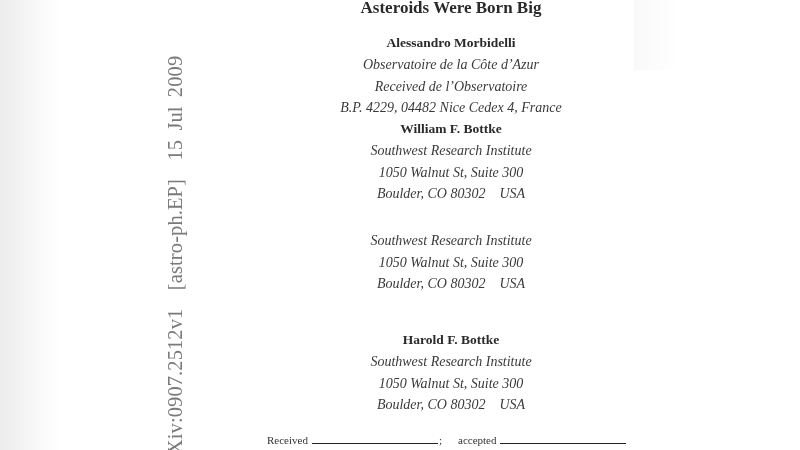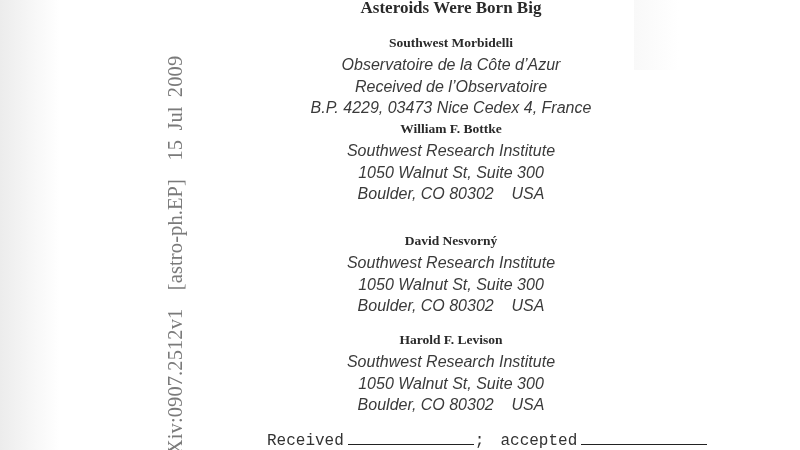--- a/index.html
+++ b/index.html
@@ -64,33 +64,33 @@
     }
     .author-name {
       font-family: "Liberation Serif", "DejaVu Serif", serif;
       font-weight: bold;
       font-size: 13.5px;
       height: 22px;
       line-height: 22px;
       color: #2a2a2a;
     }
     .affil-line {
-      font-family: Liberation Sans, sans-serif;
+      font-family: Liberation Serif, serif;
       font-style: italic;
-      font-size: 16px;
+      font-size: 14px;
       height: 21.5px;
       line-height: 21.5px;
       color: #3a3a3a;
     }
     .received-row {
       position: absolute;
       left: 267px;
       top: 432px;
-      font-family: Liberation Mono, monospace;
-      font-size: 16px;
+      font-family: Liberation Serif, serif;
+      font-size: 11px;
       color: #333;
       white-space: nowrap;
     }
     .received-row span { display: inline-block; vertical-align: baseline; }
     .blank {
       display: inline-block;
       border-bottom: 1.6px solid #222;
       height: 11px;
       vertical-align: baseline;
     }
@@ -103,42 +103,41 @@
 
 <div class="left-shade"></div>
 <div class="right-shade"></div>
 
 <div class="arxiv-stamp" style="white-space:pre;">arXiv:0907.2512v1  [astro-ph.EP]  15 Jul 2009</div>
 
 <div class="content">
   <h1 class="title">Asteroids Were Born Big</h1>
 
   <div class="author-block" style="top:32px;">
-    <div class="author-name">Southwest Morbidelli</div>
+    <div class="author-name">Alessandro Morbidelli</div>
     <div class="affil-line">Observatoire de la Côte d’Azur</div>
     <div class="affil-line">Received de l’Observatoire</div>
-    <div class="affil-line">B.P. 4229, 03473 Nice Cedex 4, France</div>
+    <div class="affil-line">B.P. 4229, 04482 Nice Cedex 4, France</div>
   </div>
 
   <div class="author-block" style="top:118px;">
     <div class="author-name">William F. Bottke</div>
     <div class="affil-line">Southwest Research Institute</div>
     <div class="affil-line">1050 Walnut St, Suite 300</div>
     <div class="affil-line" style="white-space:pre;">Boulder, CO 80302    USA</div>
   </div>
 
   <div class="author-block" style="top:230px;">
-    <div class="author-name">David Nesvorný</div>
     <div class="affil-line">Southwest Research Institute</div>
     <div class="affil-line">1050 Walnut St, Suite 300</div>
     <div class="affil-line" style="white-space:pre;">Boulder, CO 80302    USA</div>
   </div>
 
   <div class="author-block" style="top:329px;">
-    <div class="author-name">Harold F. Levison</div>
+    <div class="author-name">Harold F. Bottke</div>
     <div class="affil-line">Southwest Research Institute</div>
     <div class="affil-line">1050 Walnut St, Suite 300</div>
     <div class="affil-line" style="white-space:pre;">Boulder, CO 80302    USA</div>
   </div>
 </div>
 
 <div class="received-row">
   <span>Received</span><span class="blank recv"></span><span class="semi">;</span><span>accepted</span><span class="blank acc"></span>
 </div>
 

